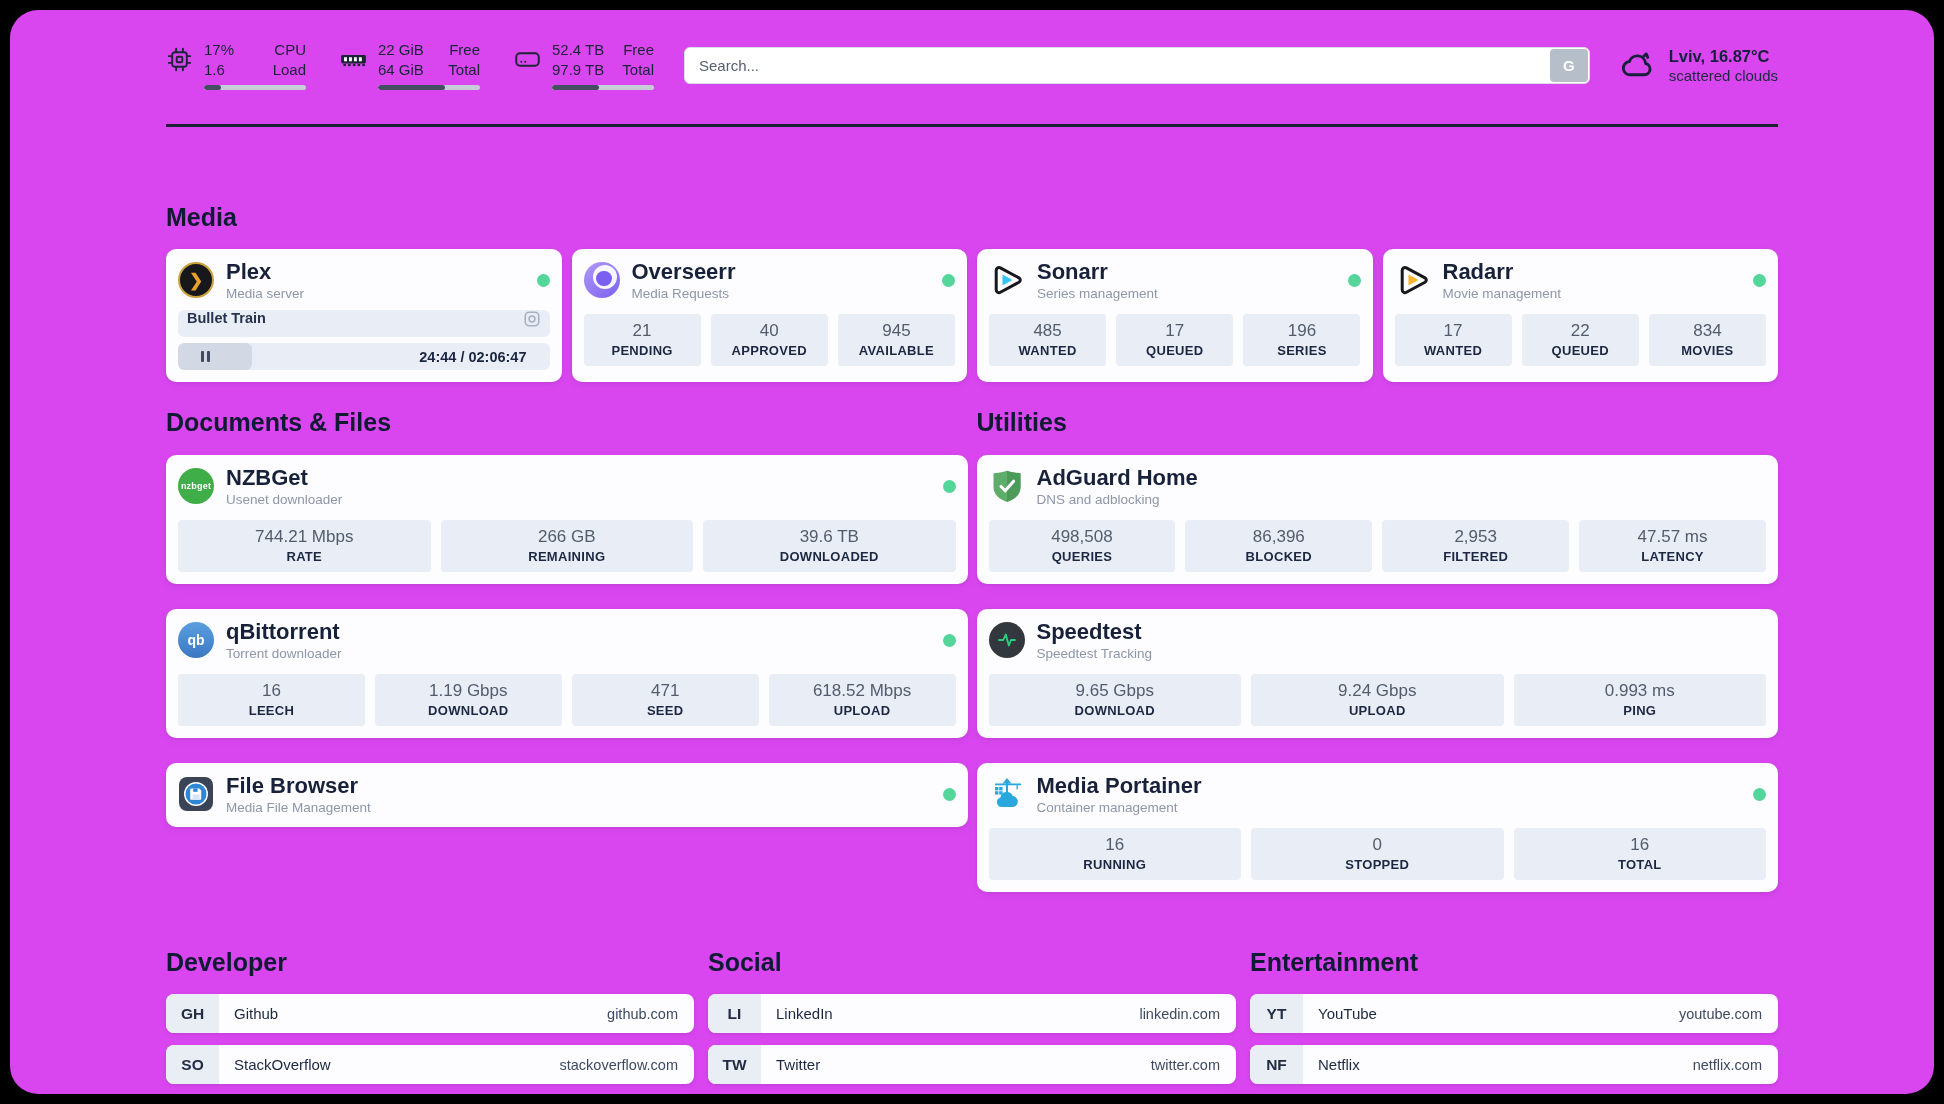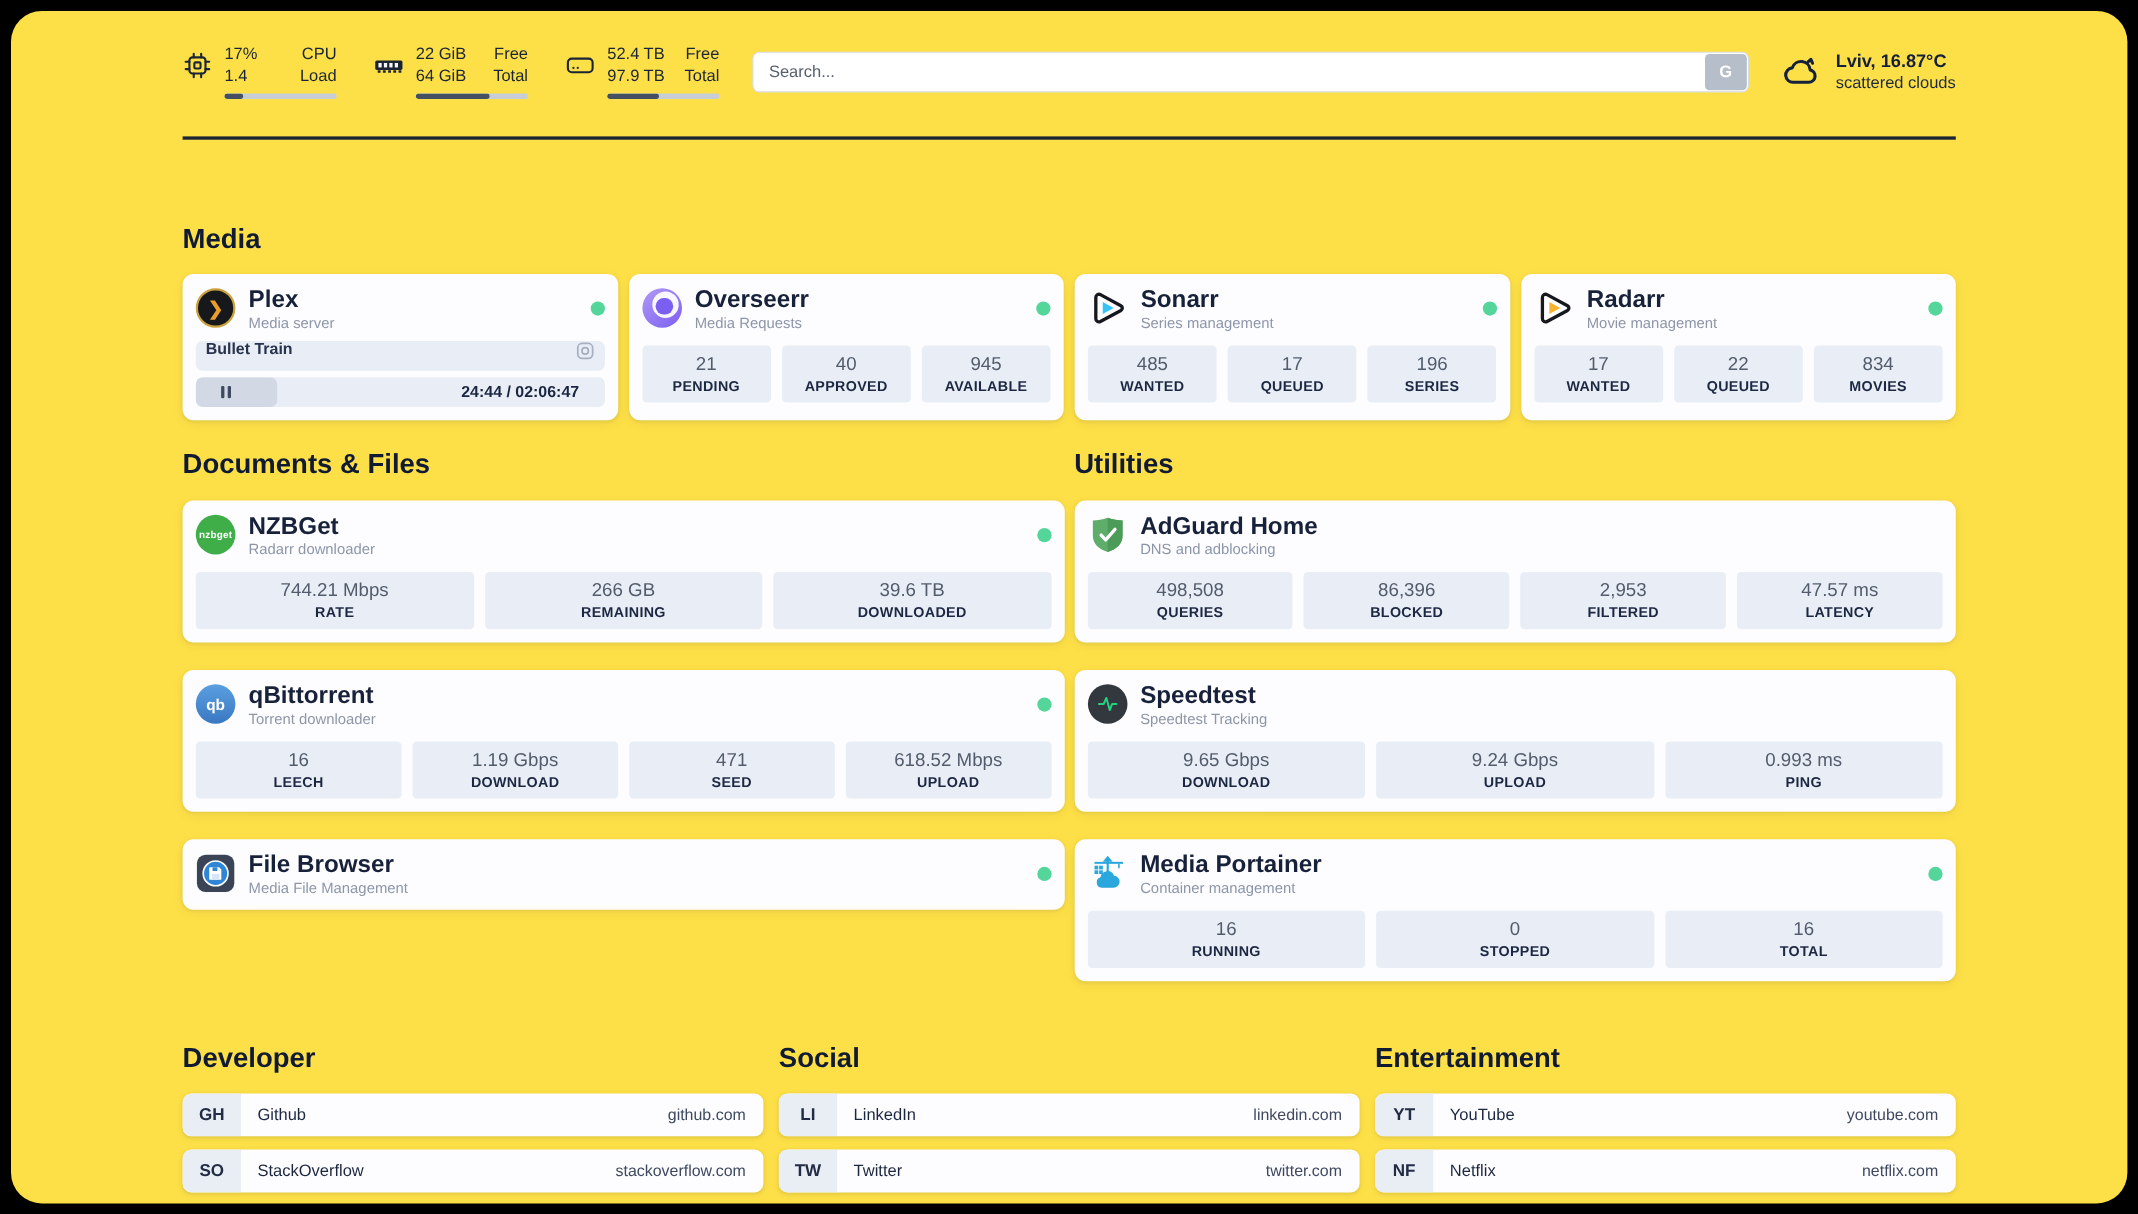--- a/index.html
+++ b/index.html
@@ -3,21 +3,21 @@
 <meta charset="utf-8">
 <style>
   * { box-sizing: border-box; }
   html,body { margin:0; padding:0; }
   body {
     width:1944px; height:1104px; background:#000;
     font-family:"Liberation Sans", sans-serif; position:relative; overflow:hidden;
   }
   .page {
     position:absolute; left:10px; top:10px; right:10px; bottom:10px;
-    background:#fde047; border-radius:28px; overflow:hidden;
+    background:#d946ef; border-radius:28px; overflow:hidden;
   }
   .container { padding:26px 156px 0; }
 
   
   .topbar { display:flex; align-items:center; height:58px; }
   .topbar-stats { display:flex; gap:34px; }
   .hstat { display:flex; gap:11px; }
   .hstat-icon { width:27px; height:27px; color:#1b2434; margin-top:6px; flex:none; }
   .hstat-icon svg { width:100%; height:100%; display:block; }
   .hstat-body { width:102px; }
@@ -128,21 +128,21 @@
               <rect x="9.5" y="9.5" width="5" height="5" rx="1"></rect>
               <path d="M9 2.5v3M15 2.5v3M9 18.5v3M15 18.5v3M2.5 9h3M2.5 15h3M18.5 9h3M18.5 15h3"></path>
             </svg>
           </span>
           <div class="hstat-body">
             <div class="hstat-row">
               <span>17%</span>
               <span>CPU</span>
             </div>
             <div class="hstat-row">
-              <span>1.4</span>
+              <span>1.6</span>
               <span>Load</span>
             </div>
             <div class="hbar">
               <div class="hbar-fill" style="width: 17%;"></div>
             </div>
           </div>
         </div>
 
         <div class="hstat">
           <span class="hstat-icon">
@@ -342,21 +342,21 @@
       <div class="col">
         <h2 class="section-heading">Documents &amp; Files</h2>
 
         <div class="card">
           <div class="card-head">
             <div class="icon-circle nzbget-circle">
               <span>nzbget</span>
             </div>
             <div class="app-meta">
               <div class="app-title">NZBGet</div>
-              <div class="app-subtitle">Radarr downloader</div>
+              <div class="app-subtitle">Usenet downloader</div>
             </div>
             <span class="status-dot"></span>
           </div>
           <div class="stats stats-3">
             <div class="statbox">
               <div class="statbox-value">744.21 Mbps</div>
               <div class="statbox-label">RATE</div>
             </div>
             <div class="statbox">
               <div class="statbox-value">266 GB</div>

